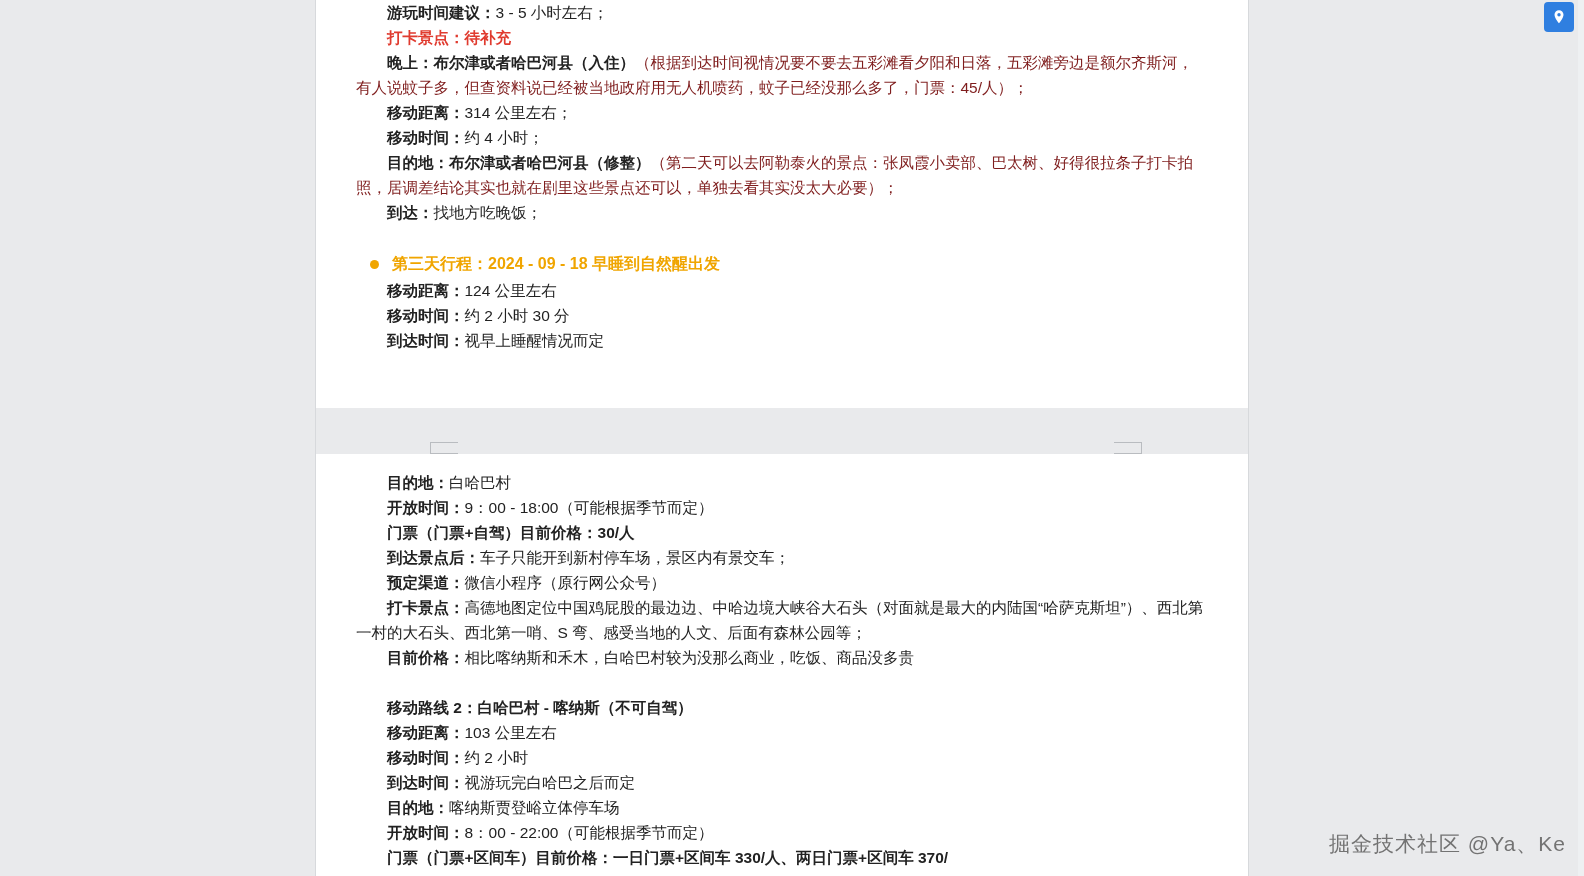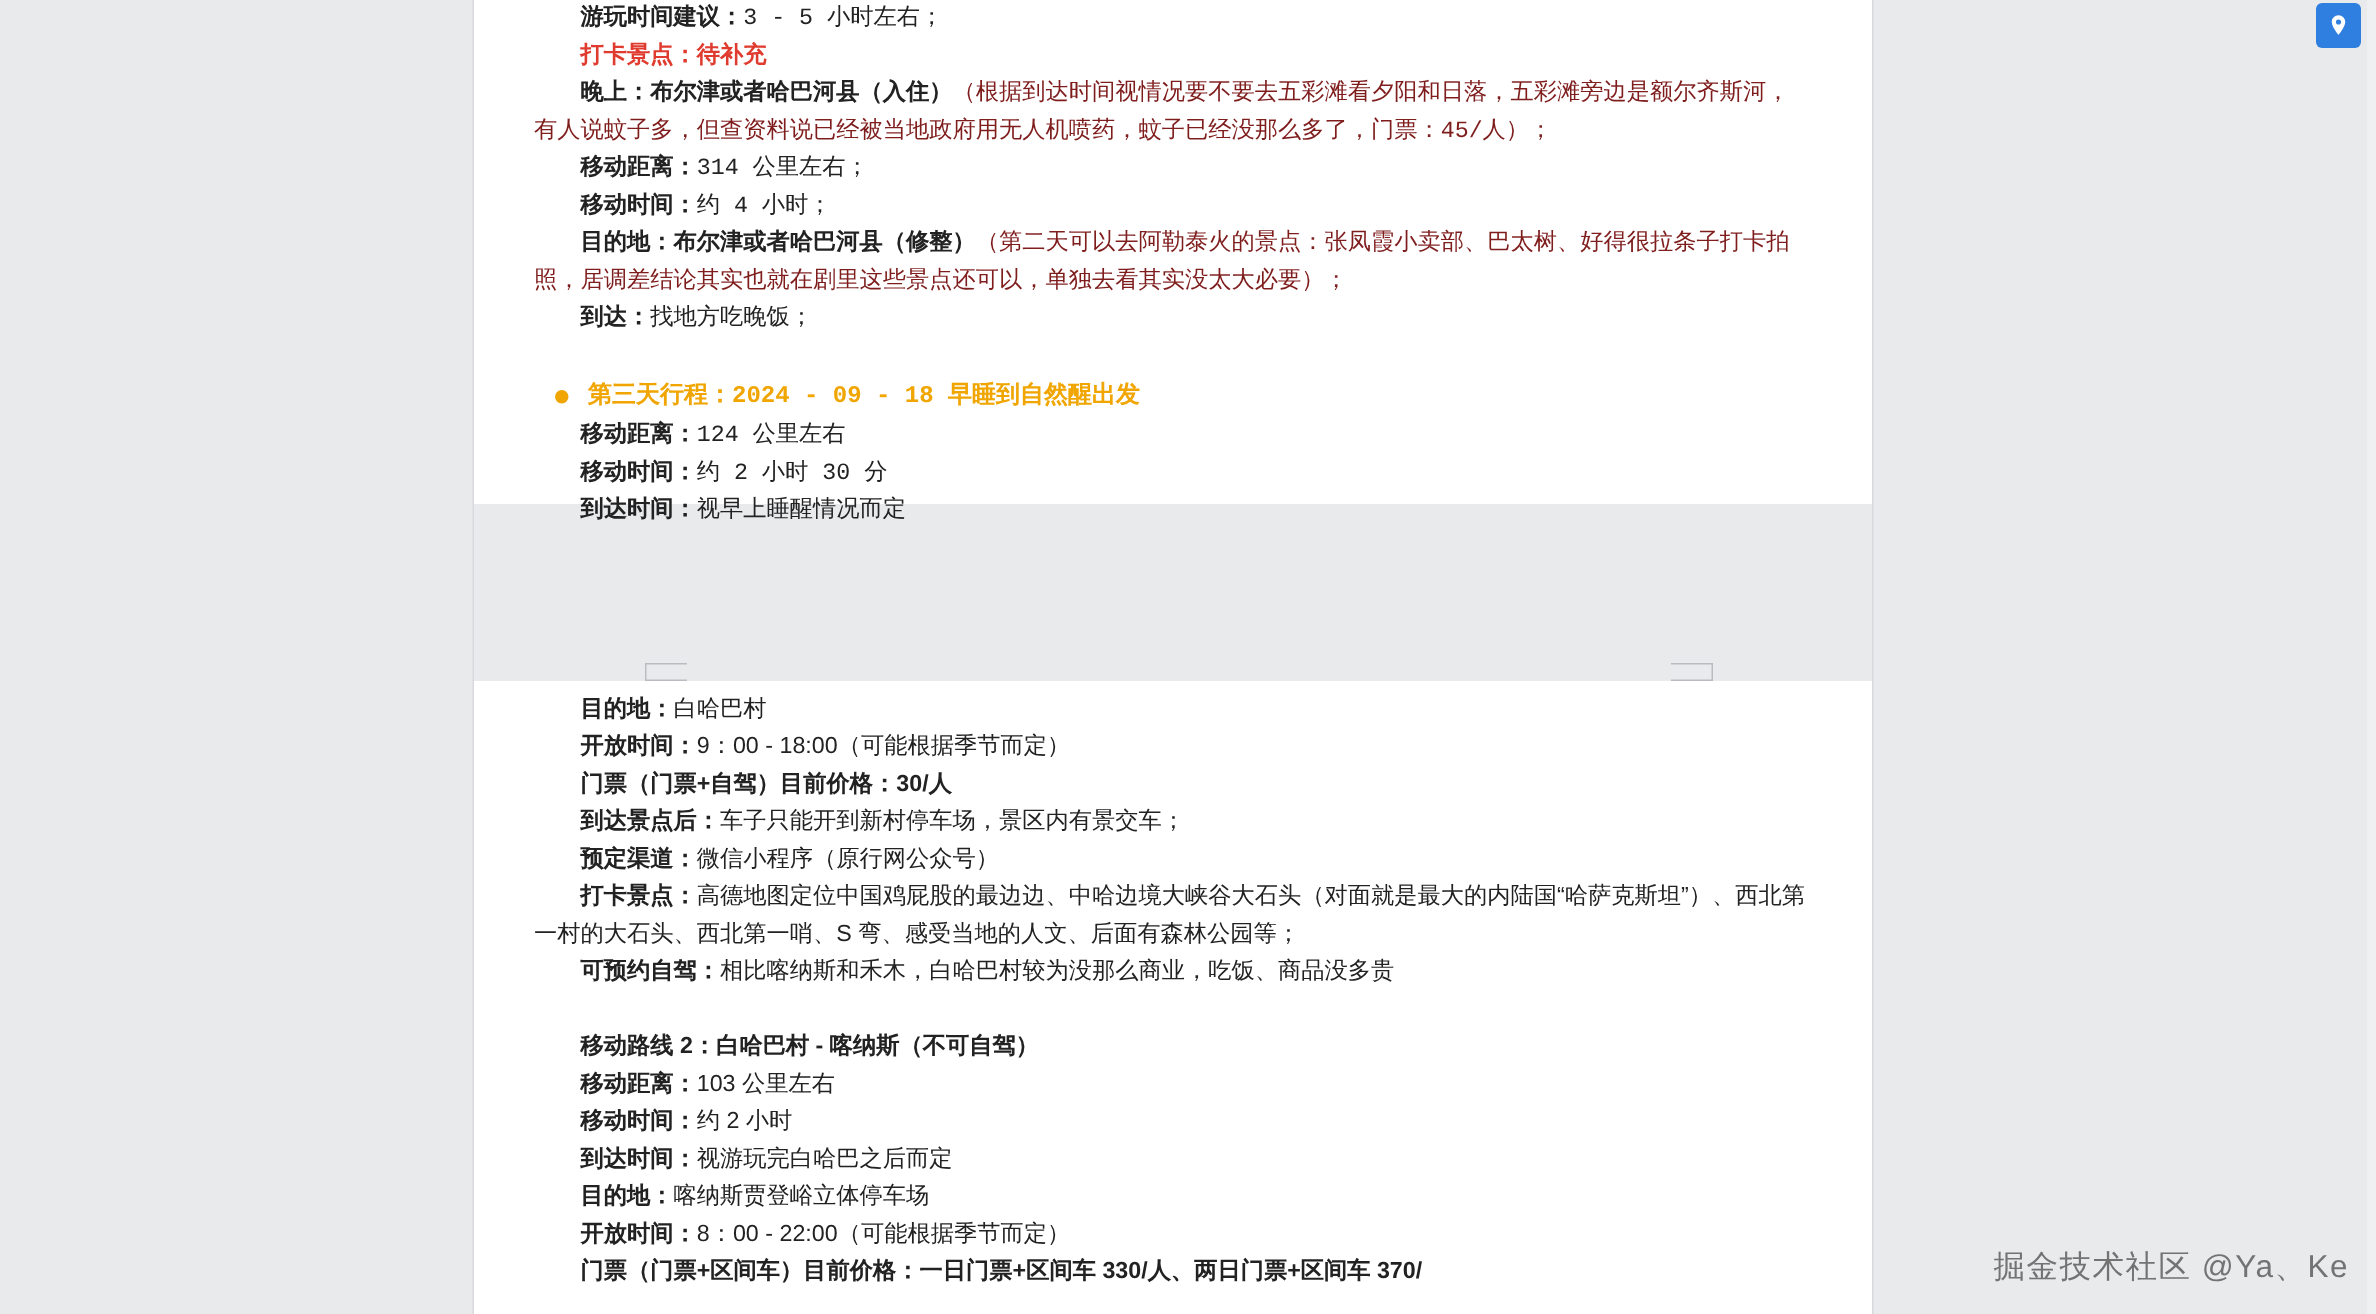--- a/index.html
+++ b/index.html
@@ -17,21 +17,21 @@
     height: 876px;
     background: #e9eaec;
   }
   
   .page {
     position: absolute;
     left: 316px;
     width: 932px;
     background: #ffffff;
   }
-  #page-one { top: 0; height: 336px; font-family: Liberation Mono, monospace; }
+  #page-one { top: 0; height: 408px; }
   #page-two { top: 454px; height: 422px; }
   .page-gap {
     position: absolute;
     left: 316px;
     width: 932px;
     top: 450px;
     height: 4px;
     background: #e9eaec;
   }
   
@@ -213,21 +213,21 @@
       <i class="h2"></i>
       <i class="v" style="left:0;"></i>
   </div>
   <div class="corner" style="left:1114px; top:442px;">
     <i class="h1"></i>
       <i class="h2"></i>
       <i class="v" style="left:27px;"></i>
   </div>
 
   <div class="page" id="page-two">
-    <div class="doc-body" style="padding-top:6px;">
+    <div class="doc-body" style="padding-top:16px;">
 
       <p class="line">
         <span class="b">目的地：</span><span>白哈巴村</span>
       </p>
 
       <p class="line">
         <span class="b">开放时间：</span><span>9：00 - 18:00（可能根据季节而定）</span>
       </p>
 
       <p class="line">
@@ -240,21 +240,21 @@
 
       <p class="line">
         <span class="b">预定渠道：</span><span>微信小程序（原行网公众号）</span>
       </p>
 
       <p class="line">
         <span class="b">打卡景点：</span><span>高德地图定位中国鸡屁股的最边边、中哈边境大峡谷大石头（对面就是最大的内陆国“哈萨克斯坦”）、西北第一村的大石头、西北第一哨、S 弯、感受当地的人文、后面有森林公园等；</span>
       </p>
 
       <p class="line">
-        <span class="b">可预约自驾：</span><span>相比喀纳斯和禾木，白哈巴村较为没那么商业，吃饭、商品没多贵</span>
+        <span class="b">目前价格：</span><span>相比喀纳斯和禾木，白哈巴村较为没那么商业，吃饭、商品没多贵</span>
       </p>
 
       <div class="spacer"></div>
 
       <p class="line">
         <span class="b">移动路线 2：</span><span class="b">白哈巴村 -  喀纳斯（不可自驾）</span>
       </p>
 
       <p class="line">
         <span class="b">移动距离：</span><span>103 公里左右</span>

